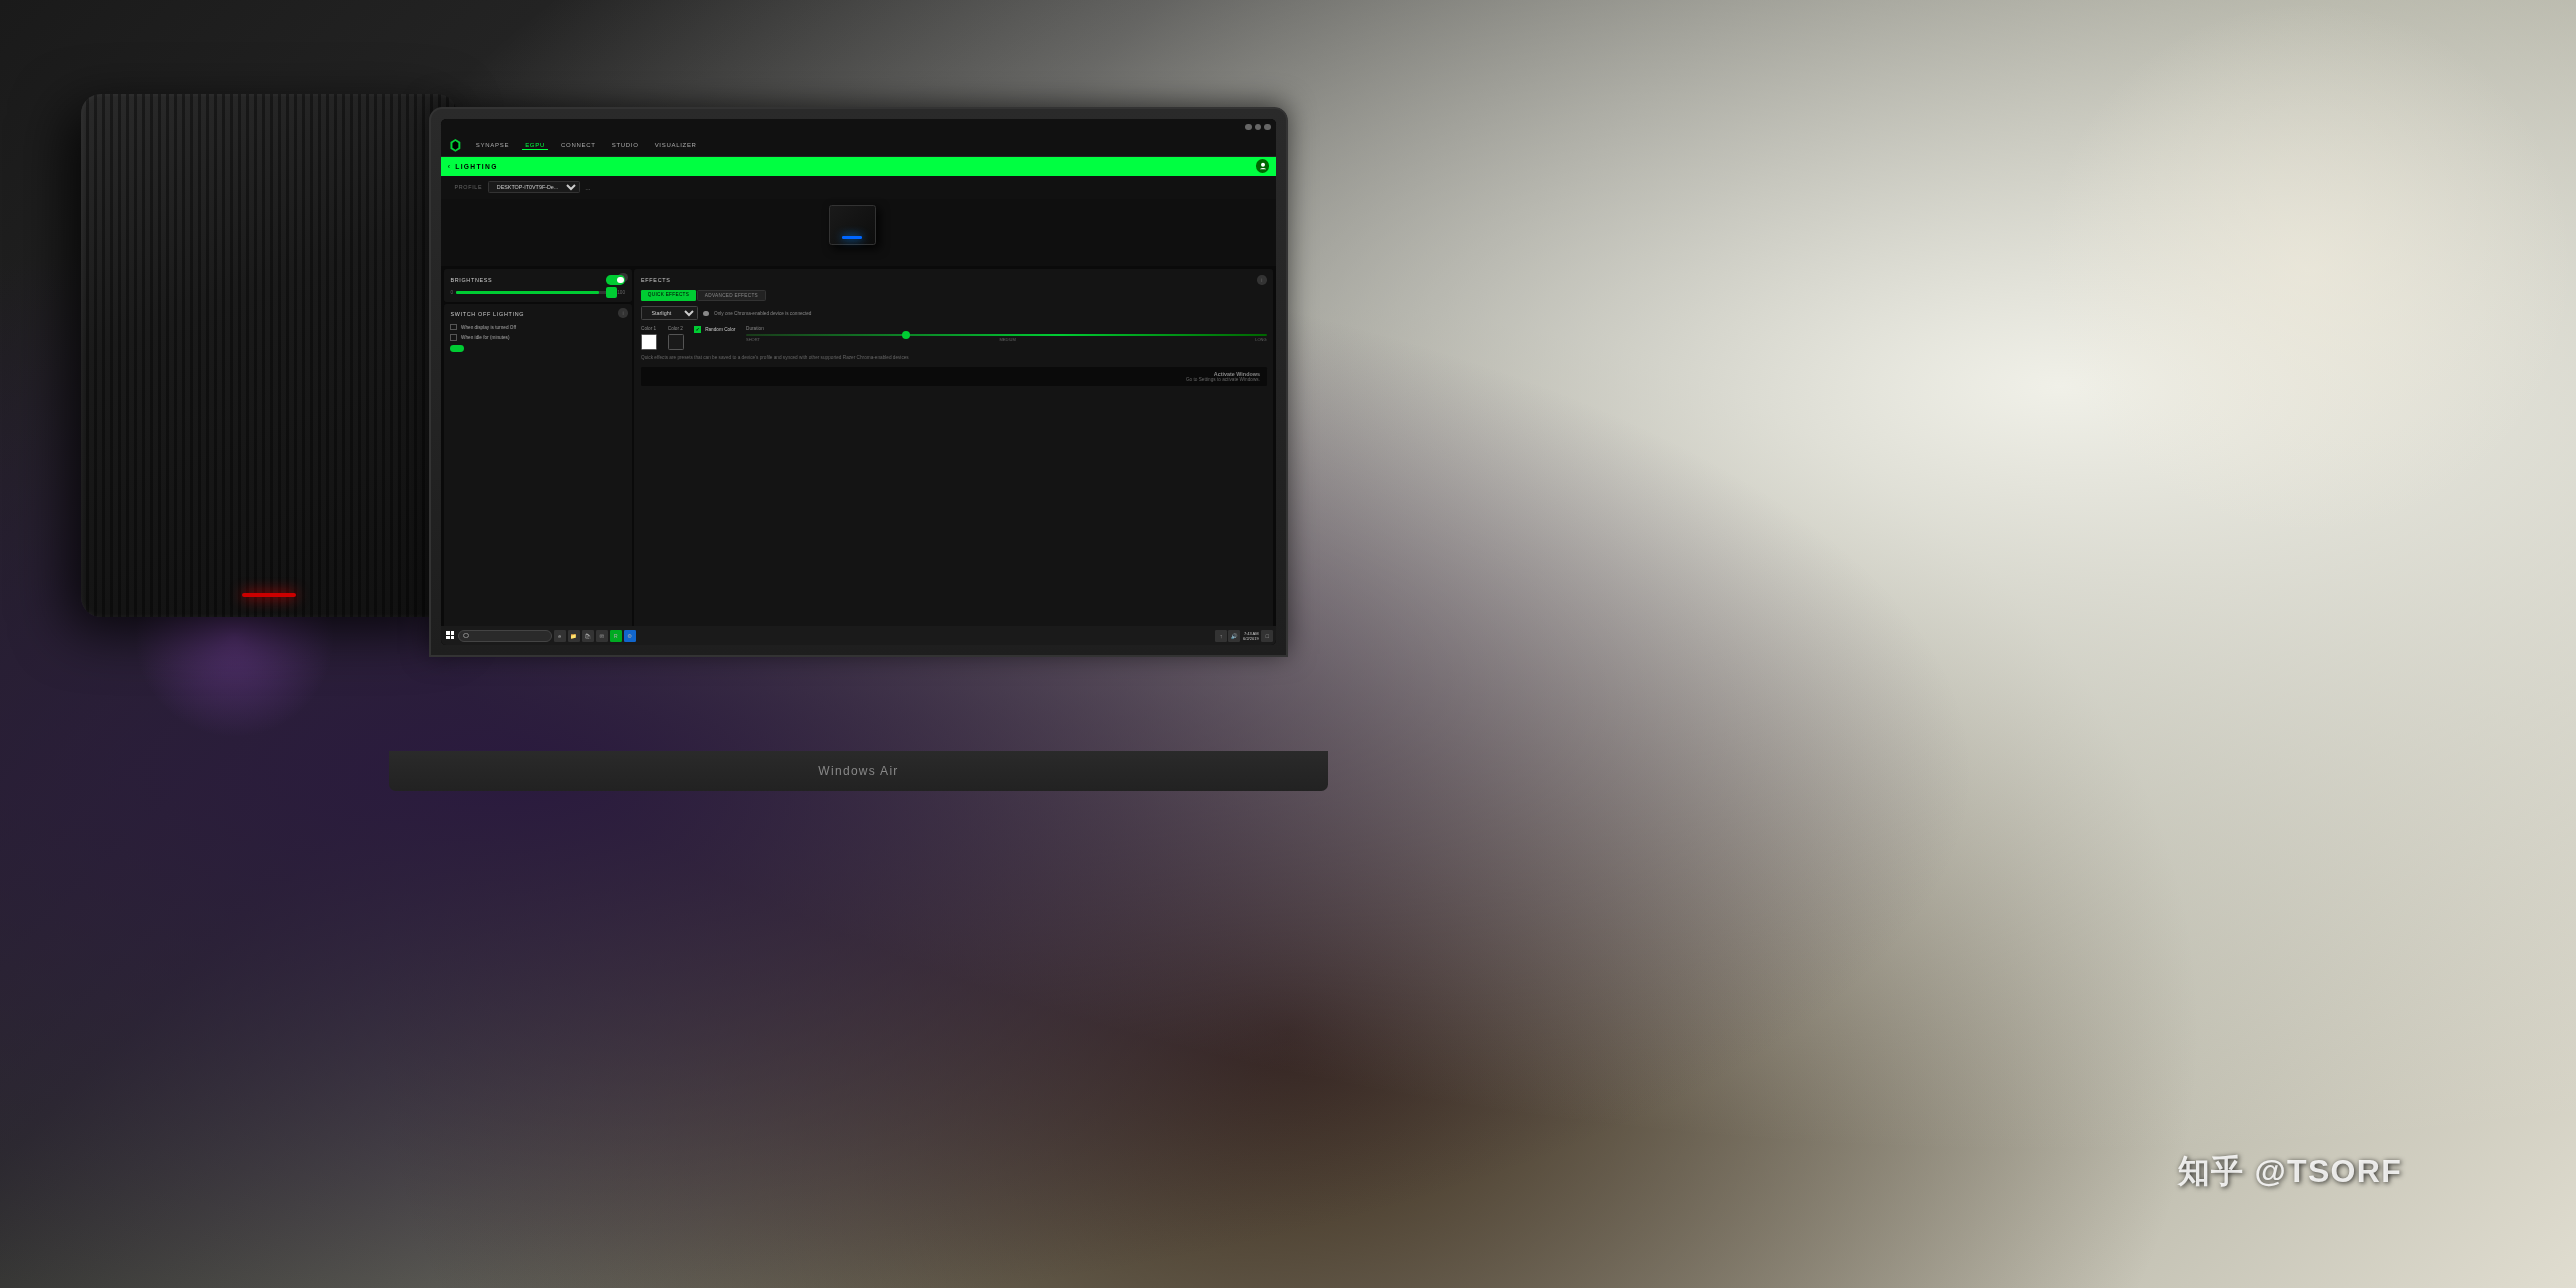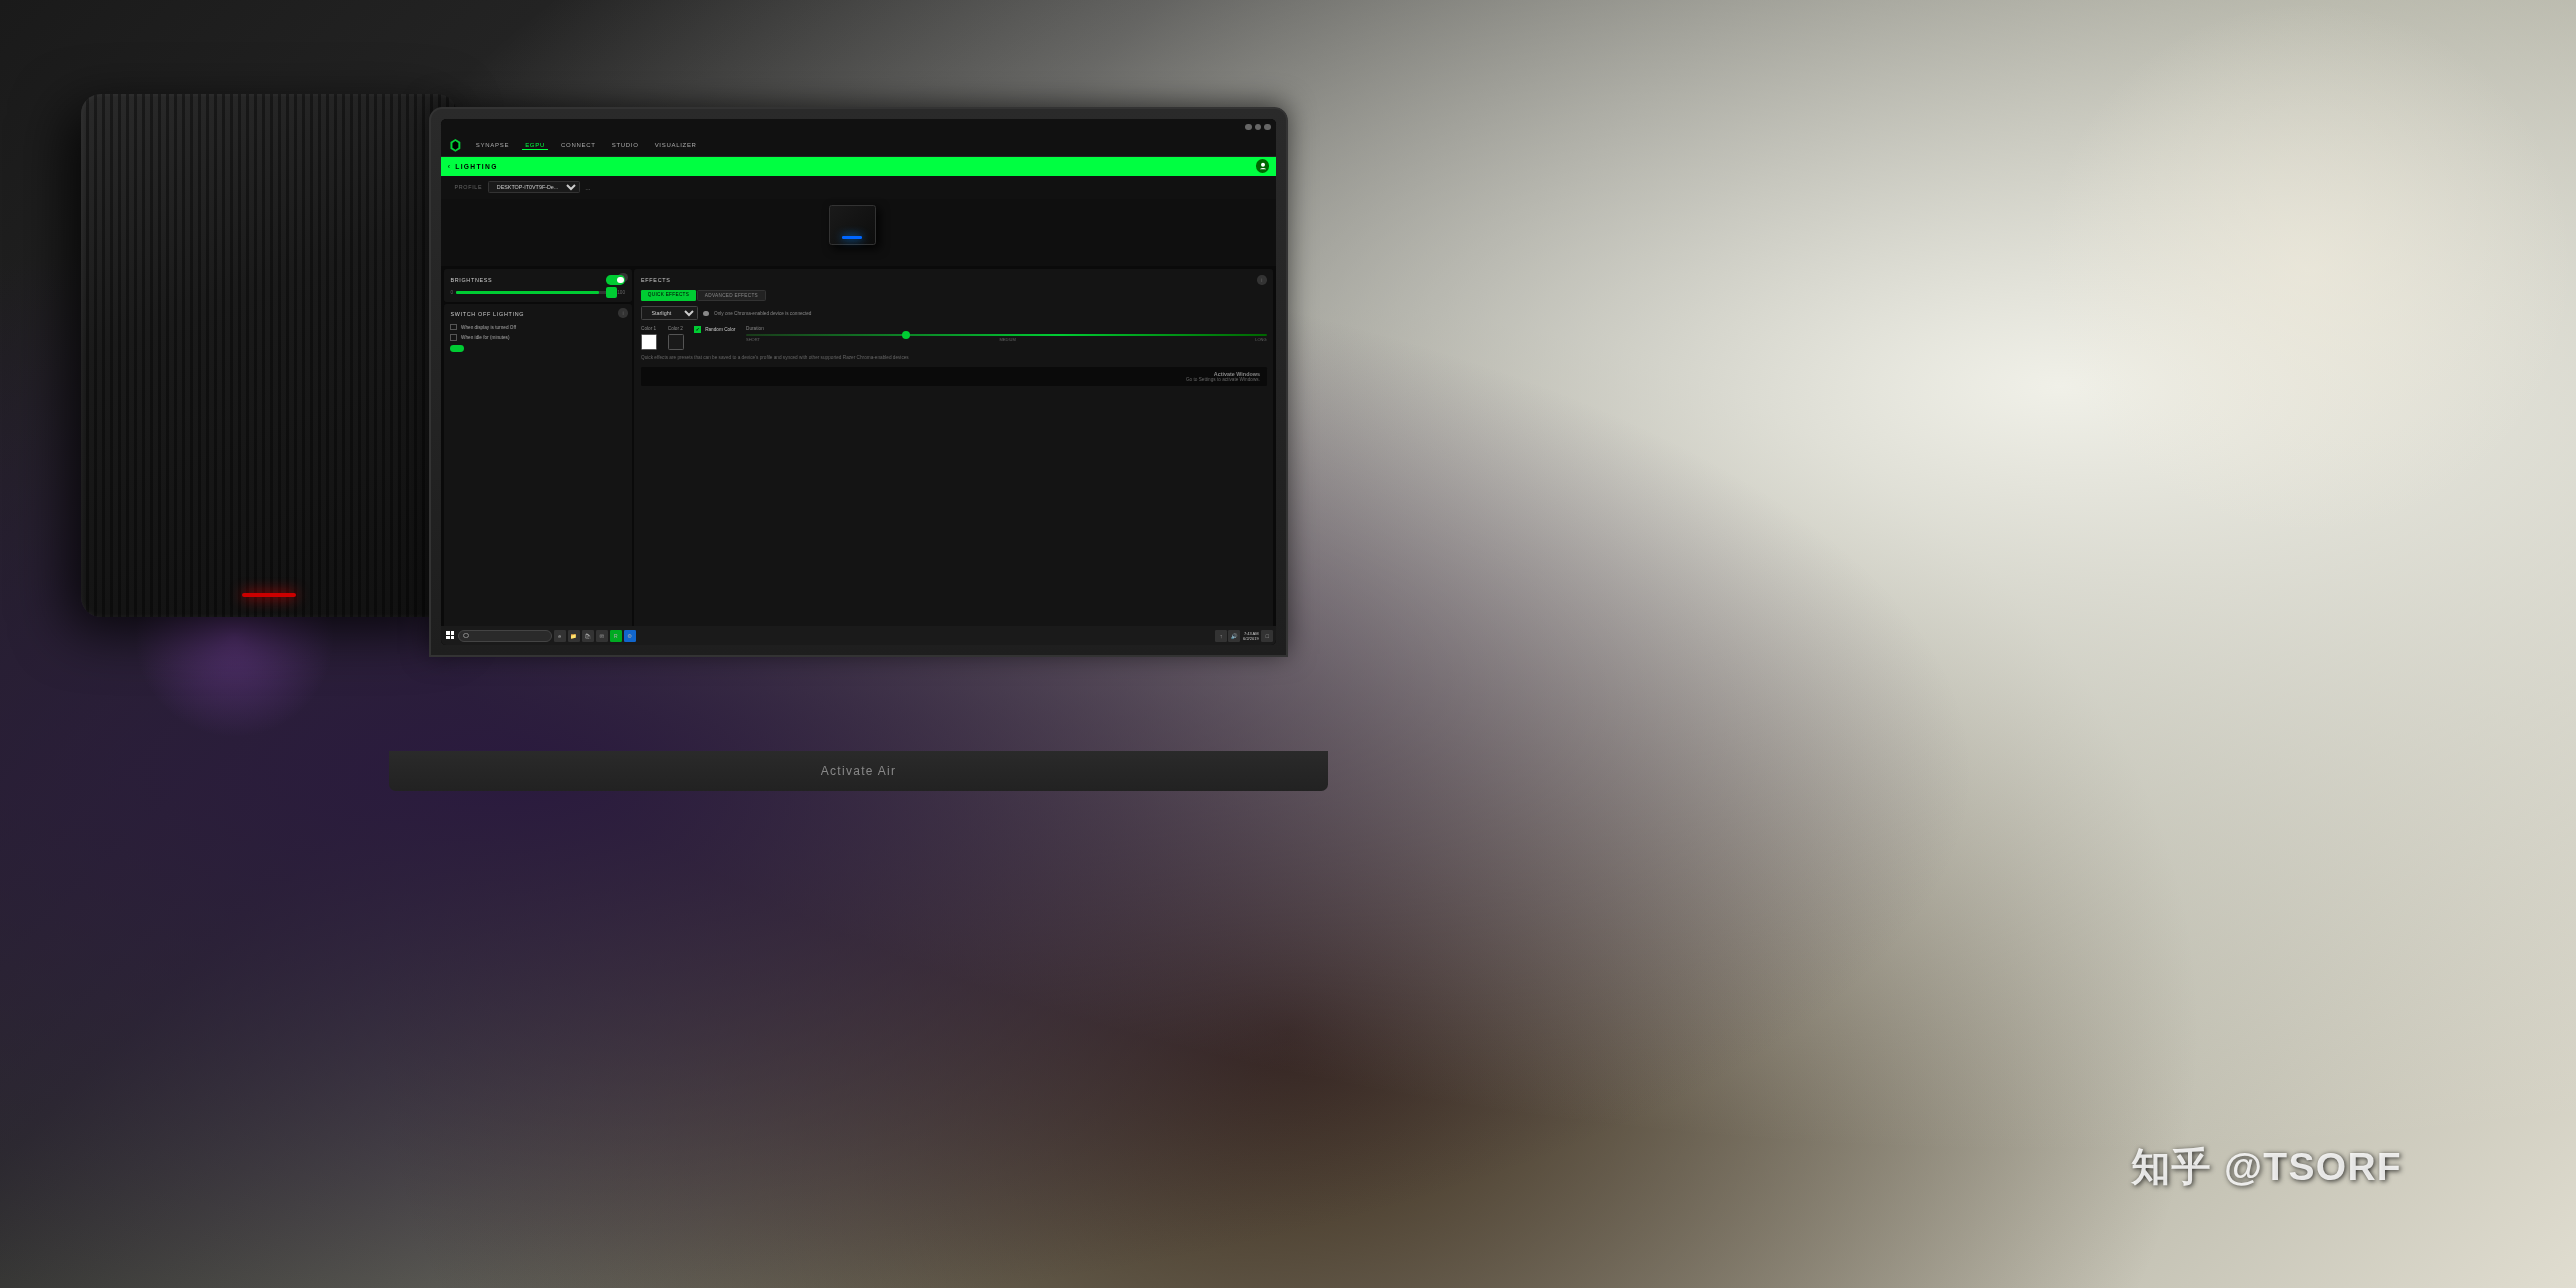--- a/index.html
+++ b/index.html
@@ -712,21 +712,21 @@
       display: flex;
       gap: 1.3px;
     }
 
     
     .watermark {
       position: absolute;
       bottom: 94px;
       right: 174px;
       color: rgba(255,255,255,0.85);
-      font-size: 39px;
+      font-size: 32px;
       font-weight: bold;
       text-shadow: 1.3px 1.3px 5.4px rgba(0,0,0,0.8);
       letter-spacing: 1.3px;
     }
 
     
     .desk-surface {
       position: absolute;
       bottom: 0;
       left: 0;
@@ -963,17 +963,17 @@
               <div class="taskbar-icon">□</div>
             </div>
           </div>
 
         </div>
       </div>
 
     </div>
   </div>
   <div class="laptop-base"></div>
-  <div class="laptop-label">Activate Air</div>
+  <div class="laptop-label">Windows Air</div>
 </div>
 
 <div class="watermark">知乎 @TSORF</div>
 
 
 </body></html>

